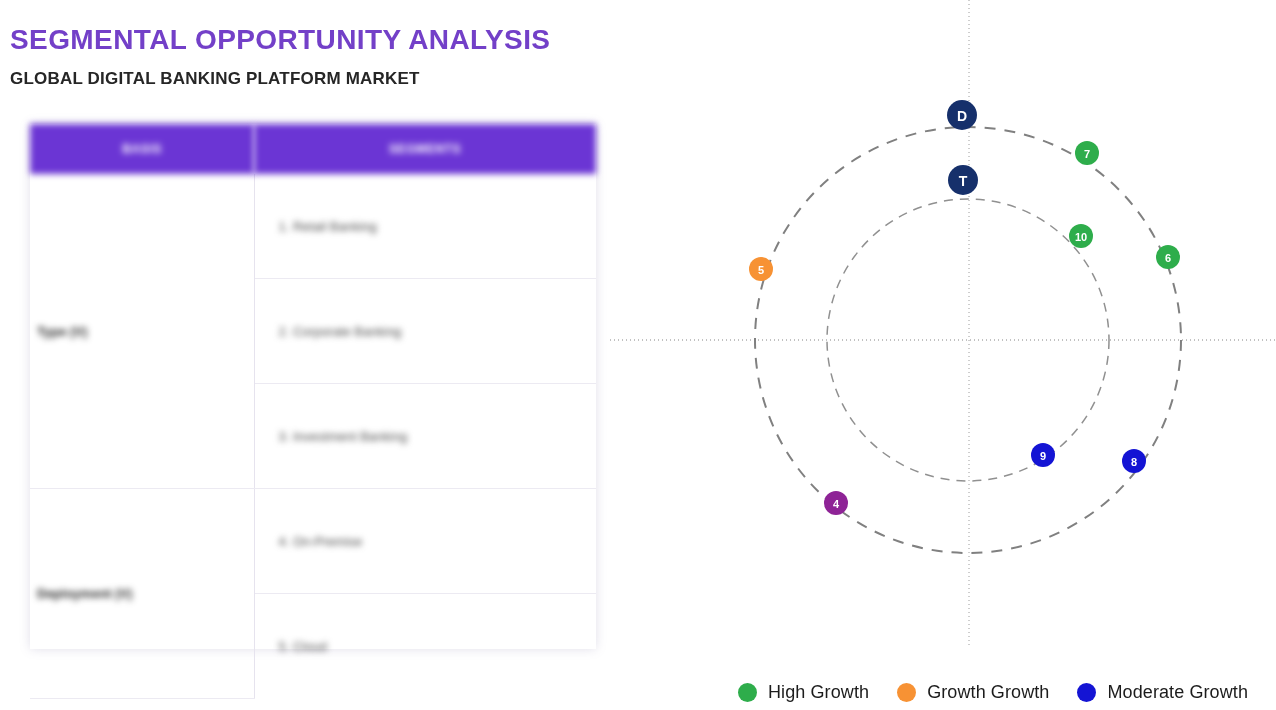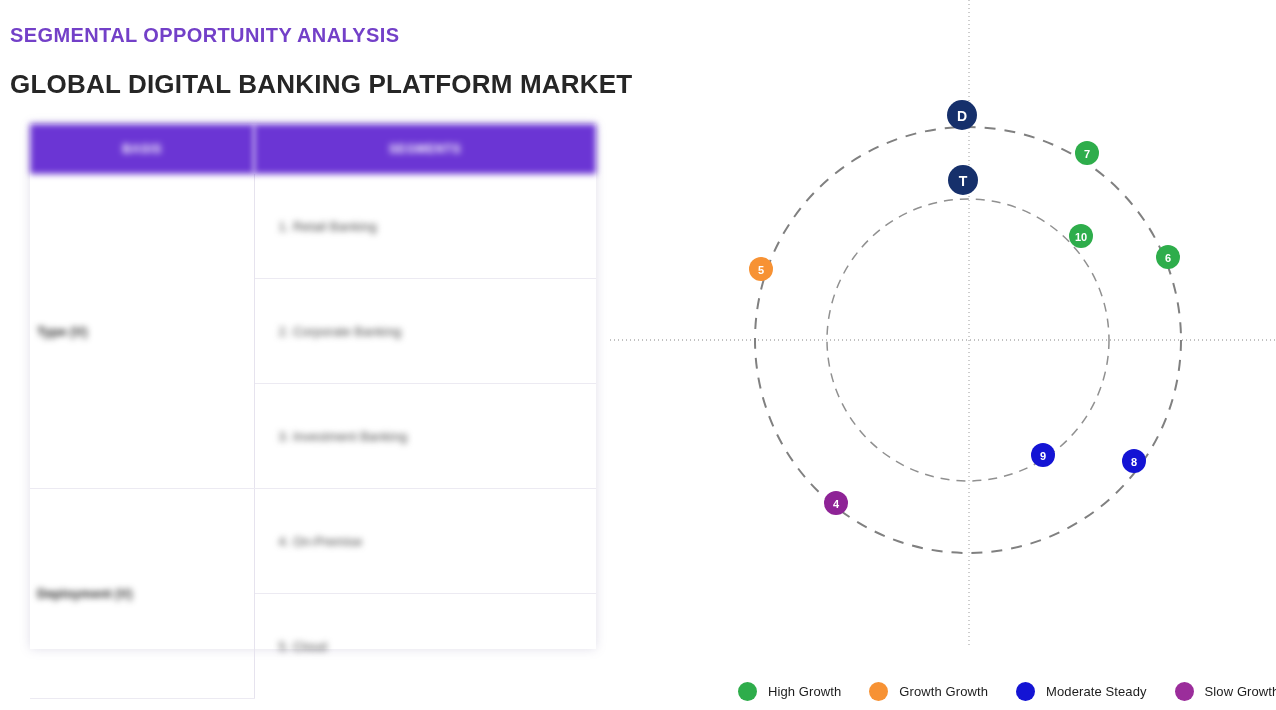--- a/index.html
+++ b/index.html
@@ -5,26 +5,26 @@
   html,body{margin:0;padding:0;}
   body{
     width:1276px;height:710px;
     background:#ffffff;
     font-family:"Liberation Sans", sans-serif;
     overflow:hidden;
     position:relative;
   }
   .title-main{
     position:absolute;left:10px;top:24px;
-    font-size:20px;font-weight:bold;letter-spacing:.4px;
+    font-size:28px;font-weight:bold;letter-spacing:.4px;
     color:#7340C8;
   }
   .title-sub{
     position:absolute;left:10px;top:69px;
-    font-size:26px;font-weight:bold;letter-spacing:.2px;
+    font-size:17px;font-weight:bold;letter-spacing:.2px;
     color:#262626;
   }
 
   
   .table-card{
     position:absolute;left:30px;top:124px;width:566px;height:525px;
     background:#ffffff;
     box-shadow:0 0 10px rgba(120,110,160,.22);
   }
   .tbl{width:100%;border-collapse:collapse;table-layout:fixed;}
@@ -68,21 +68,21 @@
   .legend{
     position:absolute;left:738px;top:682px;
     display:flex;align-items:center;gap:0px;
   }
   .legend-item{display:flex;align-items:center;margin-right:28px;}
   .legend-dot{
     width:19px;height:19px;border-radius:50%;
     margin-right:11px;flex:0 0 auto;
   }
   .legend-label{
-    font-size:13px;color:#1c1c1c;white-space:nowrap;
+    font-size:18px;color:#1c1c1c;white-space:nowrap;
     letter-spacing:.1px;
   }
 </style>
 </head>
 <body>
 
 <div class="title-main">SEGMENTAL OPPORTUNITY ANALYSIS</div>
 <div class="title-sub">GLOBAL DIGITAL BANKING PLATFORM MARKET</div>
 
 <div class="table-card">
@@ -168,19 +168,19 @@
   <div class="legend-item">
     <span class="legend-dot" style="background:#2EAD4B"></span>
     <span class="legend-label">High Growth</span>
   </div>
   <div class="legend-item">
     <span class="legend-dot" style="background:#F79234"></span>
     <span class="legend-label">Growth Growth</span>
   </div>
   <div class="legend-item">
     <span class="legend-dot" style="background:#1414D4"></span>
-    <span class="legend-label">Moderate Steady</span>
+    <span class="legend-label">Moderate Growth</span>
   </div>
   <div class="legend-item">
     <span class="legend-dot" style="background:#9B2D9B"></span>
     <span class="legend-label">Slow Growth</span>
   </div>
 </div>
 
 </body></html>

